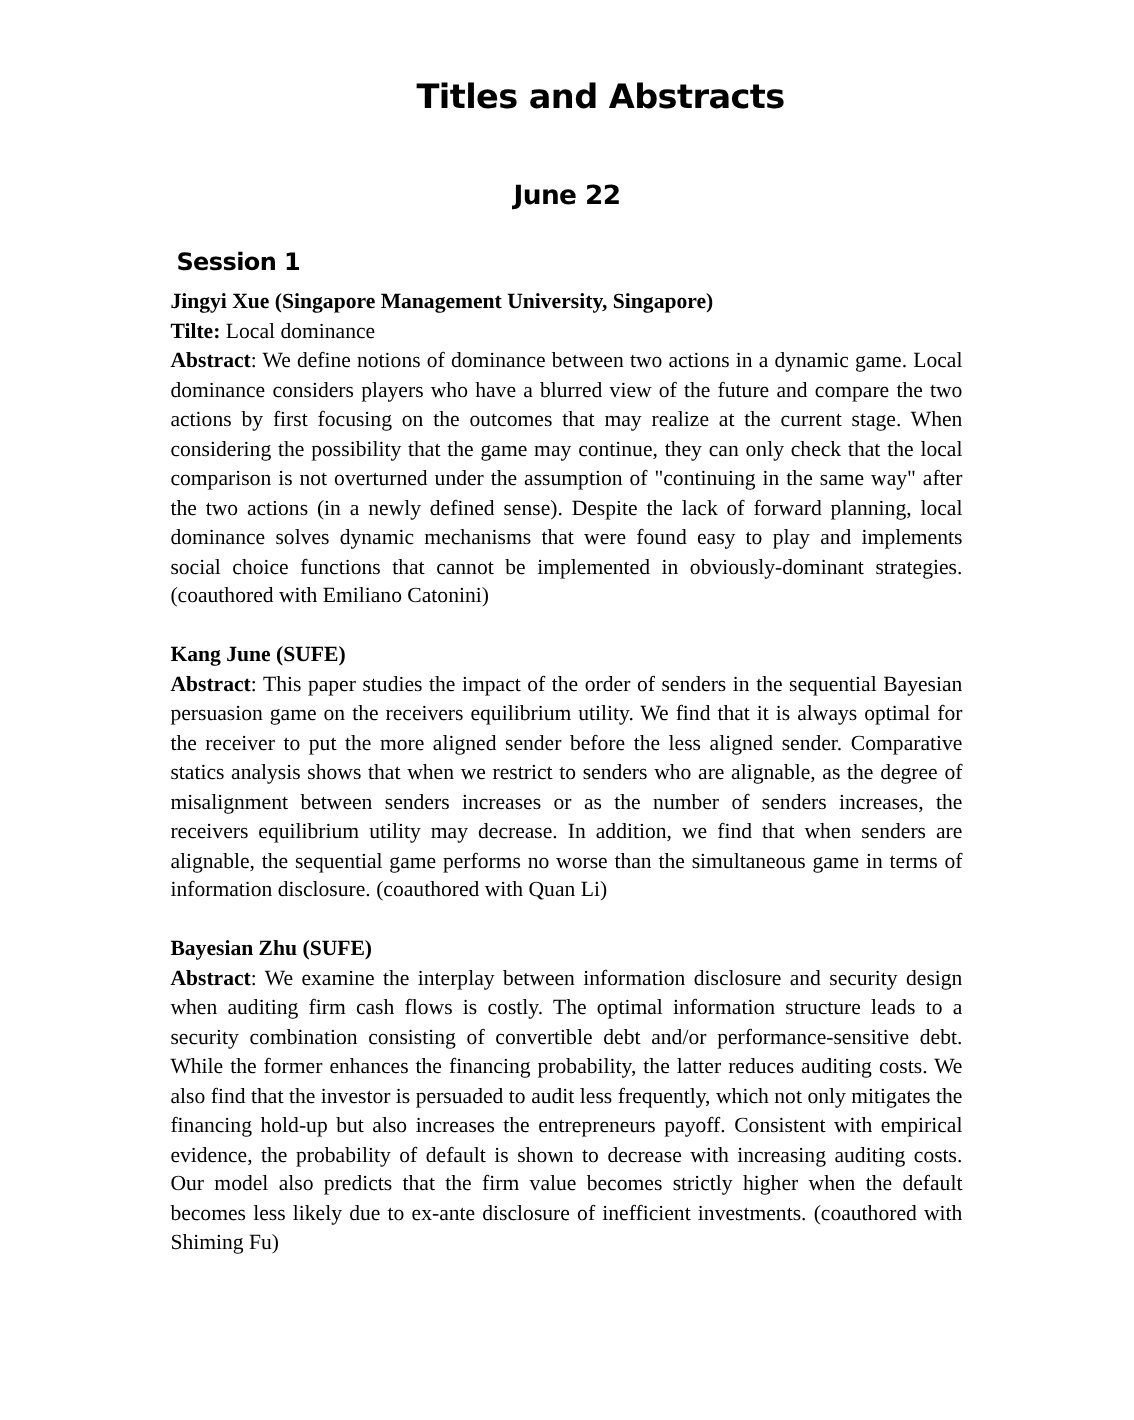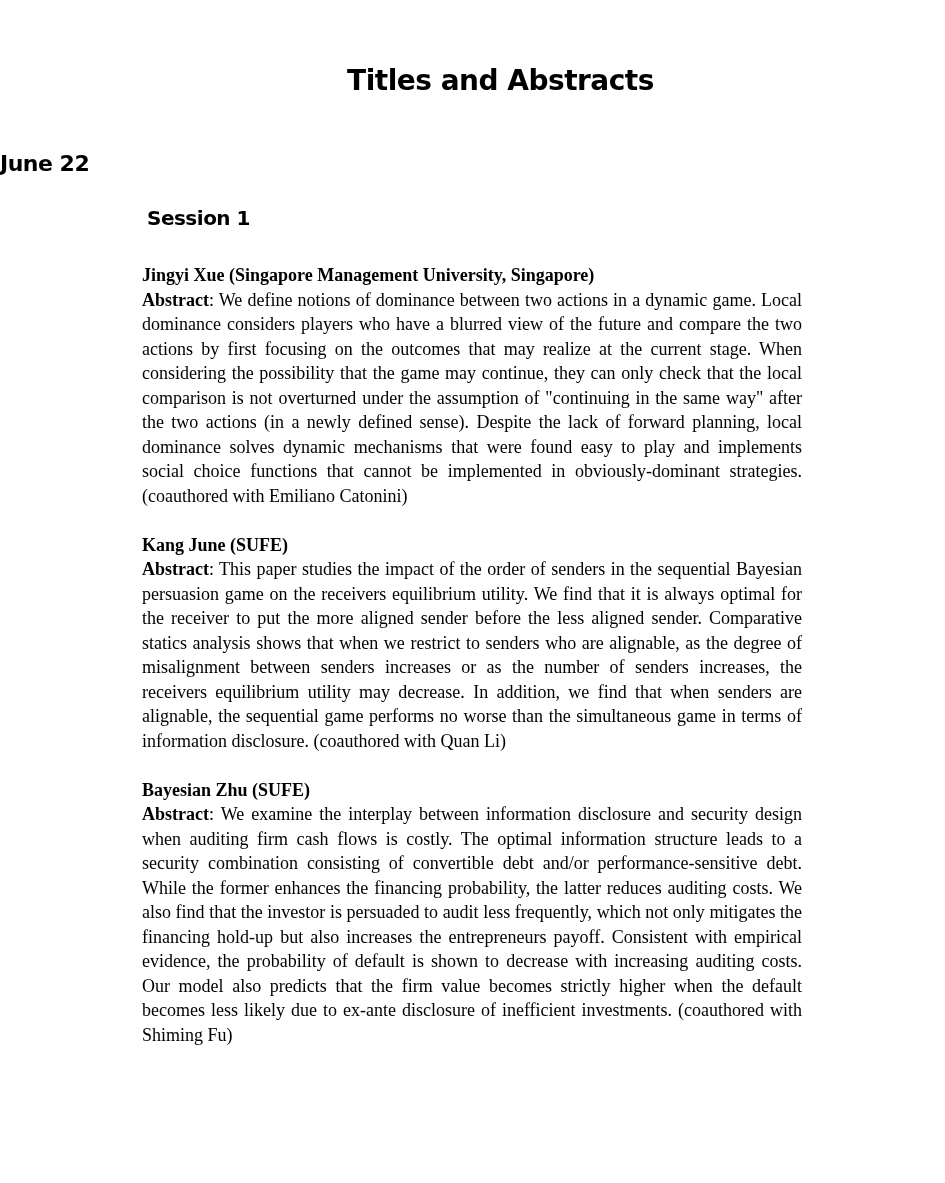--- a/index.html
+++ b/index.html
@@ -3,49 +3,50 @@
 <meta charset="utf-8">
 <style>
   html, body { margin: 0; padding: 0; background: #ffffff; }
   body { width: 945px; height: 1183px; position: relative; overflow: hidden; color: #000; }
   .page-title {
     position: absolute; left: 0; width: 945px; top: 64px; text-align: center;
     font-family: "DejaVu Sans", sans-serif; font-weight: bold; font-size: 28px;
     letter-spacing: -0.5px; margin: 0; padding-left: 28px;
   }
   .date-heading {
-    position: absolute; left: 0; width: 945px; top: 151px; text-align: left;
+    position: absolute; left: 0; width: 945px; top: 151px; text-align: center;
     font-family: "DejaVu Sans", sans-serif; font-weight: bold; font-size: 22px;
     letter-spacing: -0.5px; margin: 0;
   }
   .session-heading {
     position: absolute; left: 142px; top: 201px;
     font-family: "DejaVu Sans", sans-serif; font-weight: bold; font-size: 20px;
     letter-spacing: -0.5px; margin: 5px;
   }
   .entries {
     position: absolute; left: 142px; top: 239px; width: 660px;
-    font-family: "Liberation Serif", serif; font-size: 18px; line-height: 24.5px; margin-top: 24px;
+    font-family: "Liberation Serif", serif; font-size: 18px; line-height: 24.5px;
   }
   .entry { margin: 0 0 24.5px 0; }
   .speaker { font-weight: bold; display: block; }
   .line { display: block; }
   .label { font-weight: bold; }
   .abstract { text-align: justify; }
 </style>
 </head>
 <body>
 
 <h1 class="page-title">Titles and Abstracts</h1>
 <h2 class="date-heading">June 22</h2>
 <h3 class="session-heading">Session 1</h3>
 
 <div class="entries">
   <div class="entry">
     <span class="speaker">Jingyi Xue (Singapore Management University, Singapore)</span>
+    <span class="line"><span class="label">Tilte:</span><span> Local dominance</span></span>
     <span class="line abstract"><span class="label">Abstract</span><span>: We define notions of dominance between two actions in a dynamic game. Local dominance considers players who have a blurred view of the future and compare the two actions by first focusing on the outcomes that may realize at the current stage. When considering the possibility that the game may continue, they can only check that the local comparison is not overturned under the assumption of "continuing in the same way" after the two actions (in a newly defined sense). Despite the lack of forward planning, local dominance solves dynamic mechanisms that were found easy to play and implements social choice functions that cannot be implemented in obviously-dominant strategies. (coauthored with Emiliano Catonini)</span></span>
   </div>
 
   <div class="entry">
     <span class="speaker">Kang June (SUFE)</span>
     <span class="line abstract"><span class="label">Abstract</span><span>: This paper studies the impact of the order of senders in the sequential Bayesian persuasion game on the receivers equilibrium utility. We find that it is always optimal for the receiver to put the more aligned sender before the less aligned sender. Comparative statics analysis shows that when we restrict to senders who are alignable, as the degree of misalignment between senders increases or as the number of senders increases, the receivers equilibrium utility may decrease. In addition, we find that when senders are alignable, the sequential game performs no worse than the simultaneous game in terms of information disclosure. (coauthored with Quan Li)</span></span>
   </div>
 
   <div class="entry">
     <span class="speaker">Bayesian Zhu (SUFE)</span>

